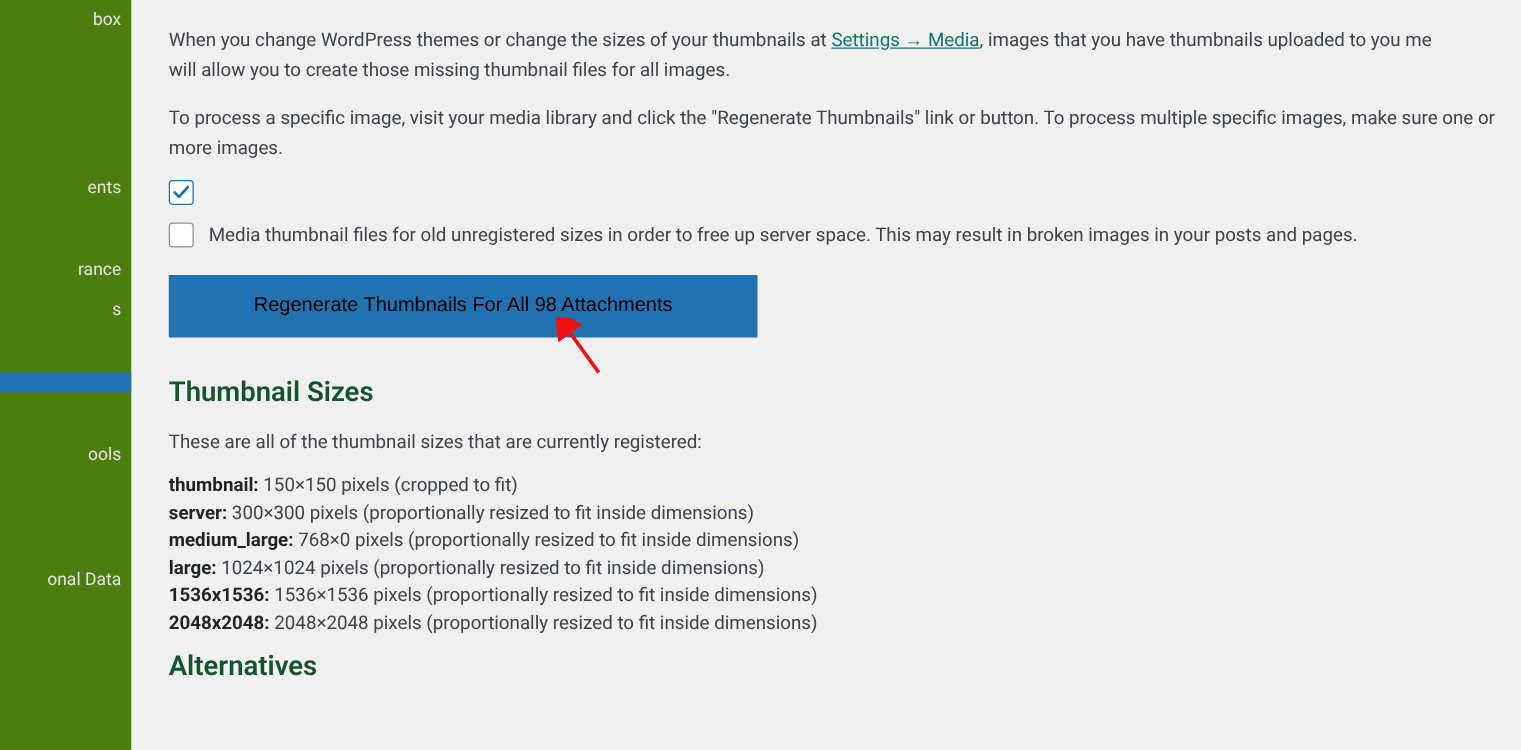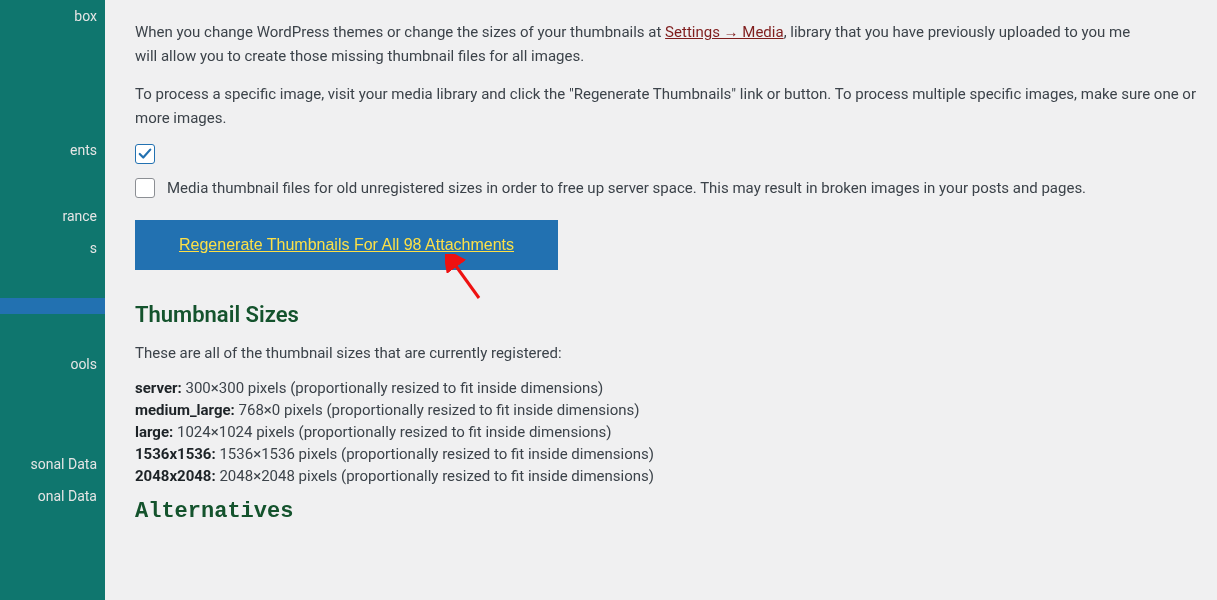--- a/index.html
+++ b/index.html
@@ -1,34 +1,34 @@
 <!DOCTYPE html>
 <html><head>
 <meta charset="utf-8">
 <style>
   html,body{margin:0;padding:0;font-family:-apple-system,BlinkMacSystemFont,"Segoe UI",Roboto,Helvetica,Arial,sans-serif;color:#3c434a;background:#f0f0f1;}
   .app{display:flex;width:1217px;height:600px;overflow:hidden;background:#f0f0f1;}
   
-  .sidebar{width:105px;flex:0 0 105px;background:#0f766e;color:#f0f0f1;font-size:14px;position:relative;}
+  .sidebar{width:105px;flex:0 0 105px;background:#4d7c0f;color:#f0f0f1;font-size:14px;position:relative;}
   .sidebar ul{list-style:none;margin:0;padding:0;}
   .sidebar li{padding:8px 8px 8px 8px;text-align:right;white-space:nowrap;color:#e5e5e5;}
   .sidebar li.active{background:#2271b1;color:#fff;position:relative;}
   .sidebar li.active::after{content:"";position:absolute;right:-10px;top:50%;transform:translateY(-50%);border:10px solid transparent;border-right-color:#f0f0f1;}
   .sidebar .gap{height:18px;}
   
   .main{flex:1;padding:20px 0 0 30px;overflow:hidden;}
   .para{font-size:15px;line-height:1.6;margin:0 0 14px 0;}
-  .link{color:#7f1d1d;text-decoration:underline;cursor:pointer;}
+  .link{color:#0f766e;text-decoration:underline;cursor:pointer;}
   .checkbox-row{display:flex;align-items:center;gap:12px;margin:6px 0 14px 0;}
   .cb{width:18px;height:18px;border:1px solid #8c8f94;border-radius:3px;background:#fff;display:flex;align-items:center;justify-content:center;flex-shrink:0;}
   .cb.checked{border-color:#2271b1;}
   .cb.checked svg{display:block;}
   .cb svg{display:none;width:14px;height:14px;}
   .cb-label{font-size:15px;}
-  .primary-btn{background:#2271b1;color:#fde047;border:none;font-size:16px;padding:16px 44px;cursor:pointer;margin:8px 0 18px 0;text-decoration:underline;}
+  .primary-btn{background:#2271b1;color:#000000;border:none;font-size:16px;padding:16px 68px;cursor:pointer;margin:8px 0 18px 0;}
   h2{font-size:22px;font-weight:600;color:#14532d;margin:14px 0 14px 0;}
   .size-line{font-size:15px;margin:4px 0;}
   .size-line strong{font-weight:700;color:#1d2327;}
   .arrow{position:absolute;pointer-events:none;}
 </style>
 </head>
 <body>
 
 <div class="app">
 
@@ -42,29 +42,28 @@
         <li>ents</li>
         <li class="gap"></li>
         <li>rance</li>
         <li>s</li>
         <li class="gap"></li>
         <li class="active"></li>
         <li class="gap"></li>
         <li>ools</li>
         <li class="gap"></li>
         <li class="gap"></li>
-        <li>sonal Data</li>
         <li>onal Data</li>
       </ul>
   </nav>
 
   <main class="main" style="position:relative;">
 
     <p class="para">
-      <span>When you change WordPress themes or change the sizes of your thumbnails at </span><a class="link">Settings → Media</a><span>, library that you have previously uploaded to you me</span><br>
+      <span>When you change WordPress themes or change the sizes of your thumbnails at </span><a class="link">Settings → Media</a><span>, images that you have thumbnails uploaded to you me</span><br>
       <span>will allow you to create those missing thumbnail files for all images.</span>
     </p>
 
     <p class="para">To process a specific image, visit your media library and click the "Regenerate Thumbnails" link or button. To process multiple specific images, make sure one or more images.</p>
 
     <div class="checkbox-row">
       <span class="cb checked">
         <svg viewBox="0 0 16 16">
             <path d="M2 8 L6 12 L14 3" stroke="#2271b1" stroke-width="2.5" fill="none" stroke-linecap="round" stroke-linejoin="round"></path>
           </svg>
@@ -87,23 +86,24 @@
             <path d="M0,0 L8,4 L0,8 Z" fill="#e11"></path>
           </marker>
         </defs>
       <line x1="34" y1="44" x2="8" y2="8" stroke="#e11" stroke-width="3" marker-end="url(#ah)"></line>
     </svg>
 
     <h2>Thumbnail Sizes</h2>
     <p class="para">These are all of the thumbnail sizes that are currently registered:</p>
 
     <div id="sizes-list">
+        <div class="size-line"><strong>thumbnail:</strong><span> 150×150 pixels (cropped to fit)</span></div>
         <div class="size-line"><strong>server:</strong><span> 300×300 pixels (proportionally resized to fit inside dimensions)</span></div>
         <div class="size-line"><strong>medium_large:</strong><span> 768×0 pixels (proportionally resized to fit inside dimensions)</span></div>
         <div class="size-line"><strong>large:</strong><span> 1024×1024 pixels (proportionally resized to fit inside dimensions)</span></div>
         <div class="size-line"><strong>1536x1536:</strong><span> 1536×1536 pixels (proportionally resized to fit inside dimensions)</span></div>
         <div class="size-line"><strong>2048x2048:</strong><span> 2048×2048 pixels (proportionally resized to fit inside dimensions)</span></div>
       </div>
 
-    <h2 style="margin-top:14px;font-family:Liberation Mono, monospace;">Alternatives</h2>
+    <h2 style="margin-top:14px;">Alternatives</h2>
 
   </main>
 </div>
 
 </body></html>

